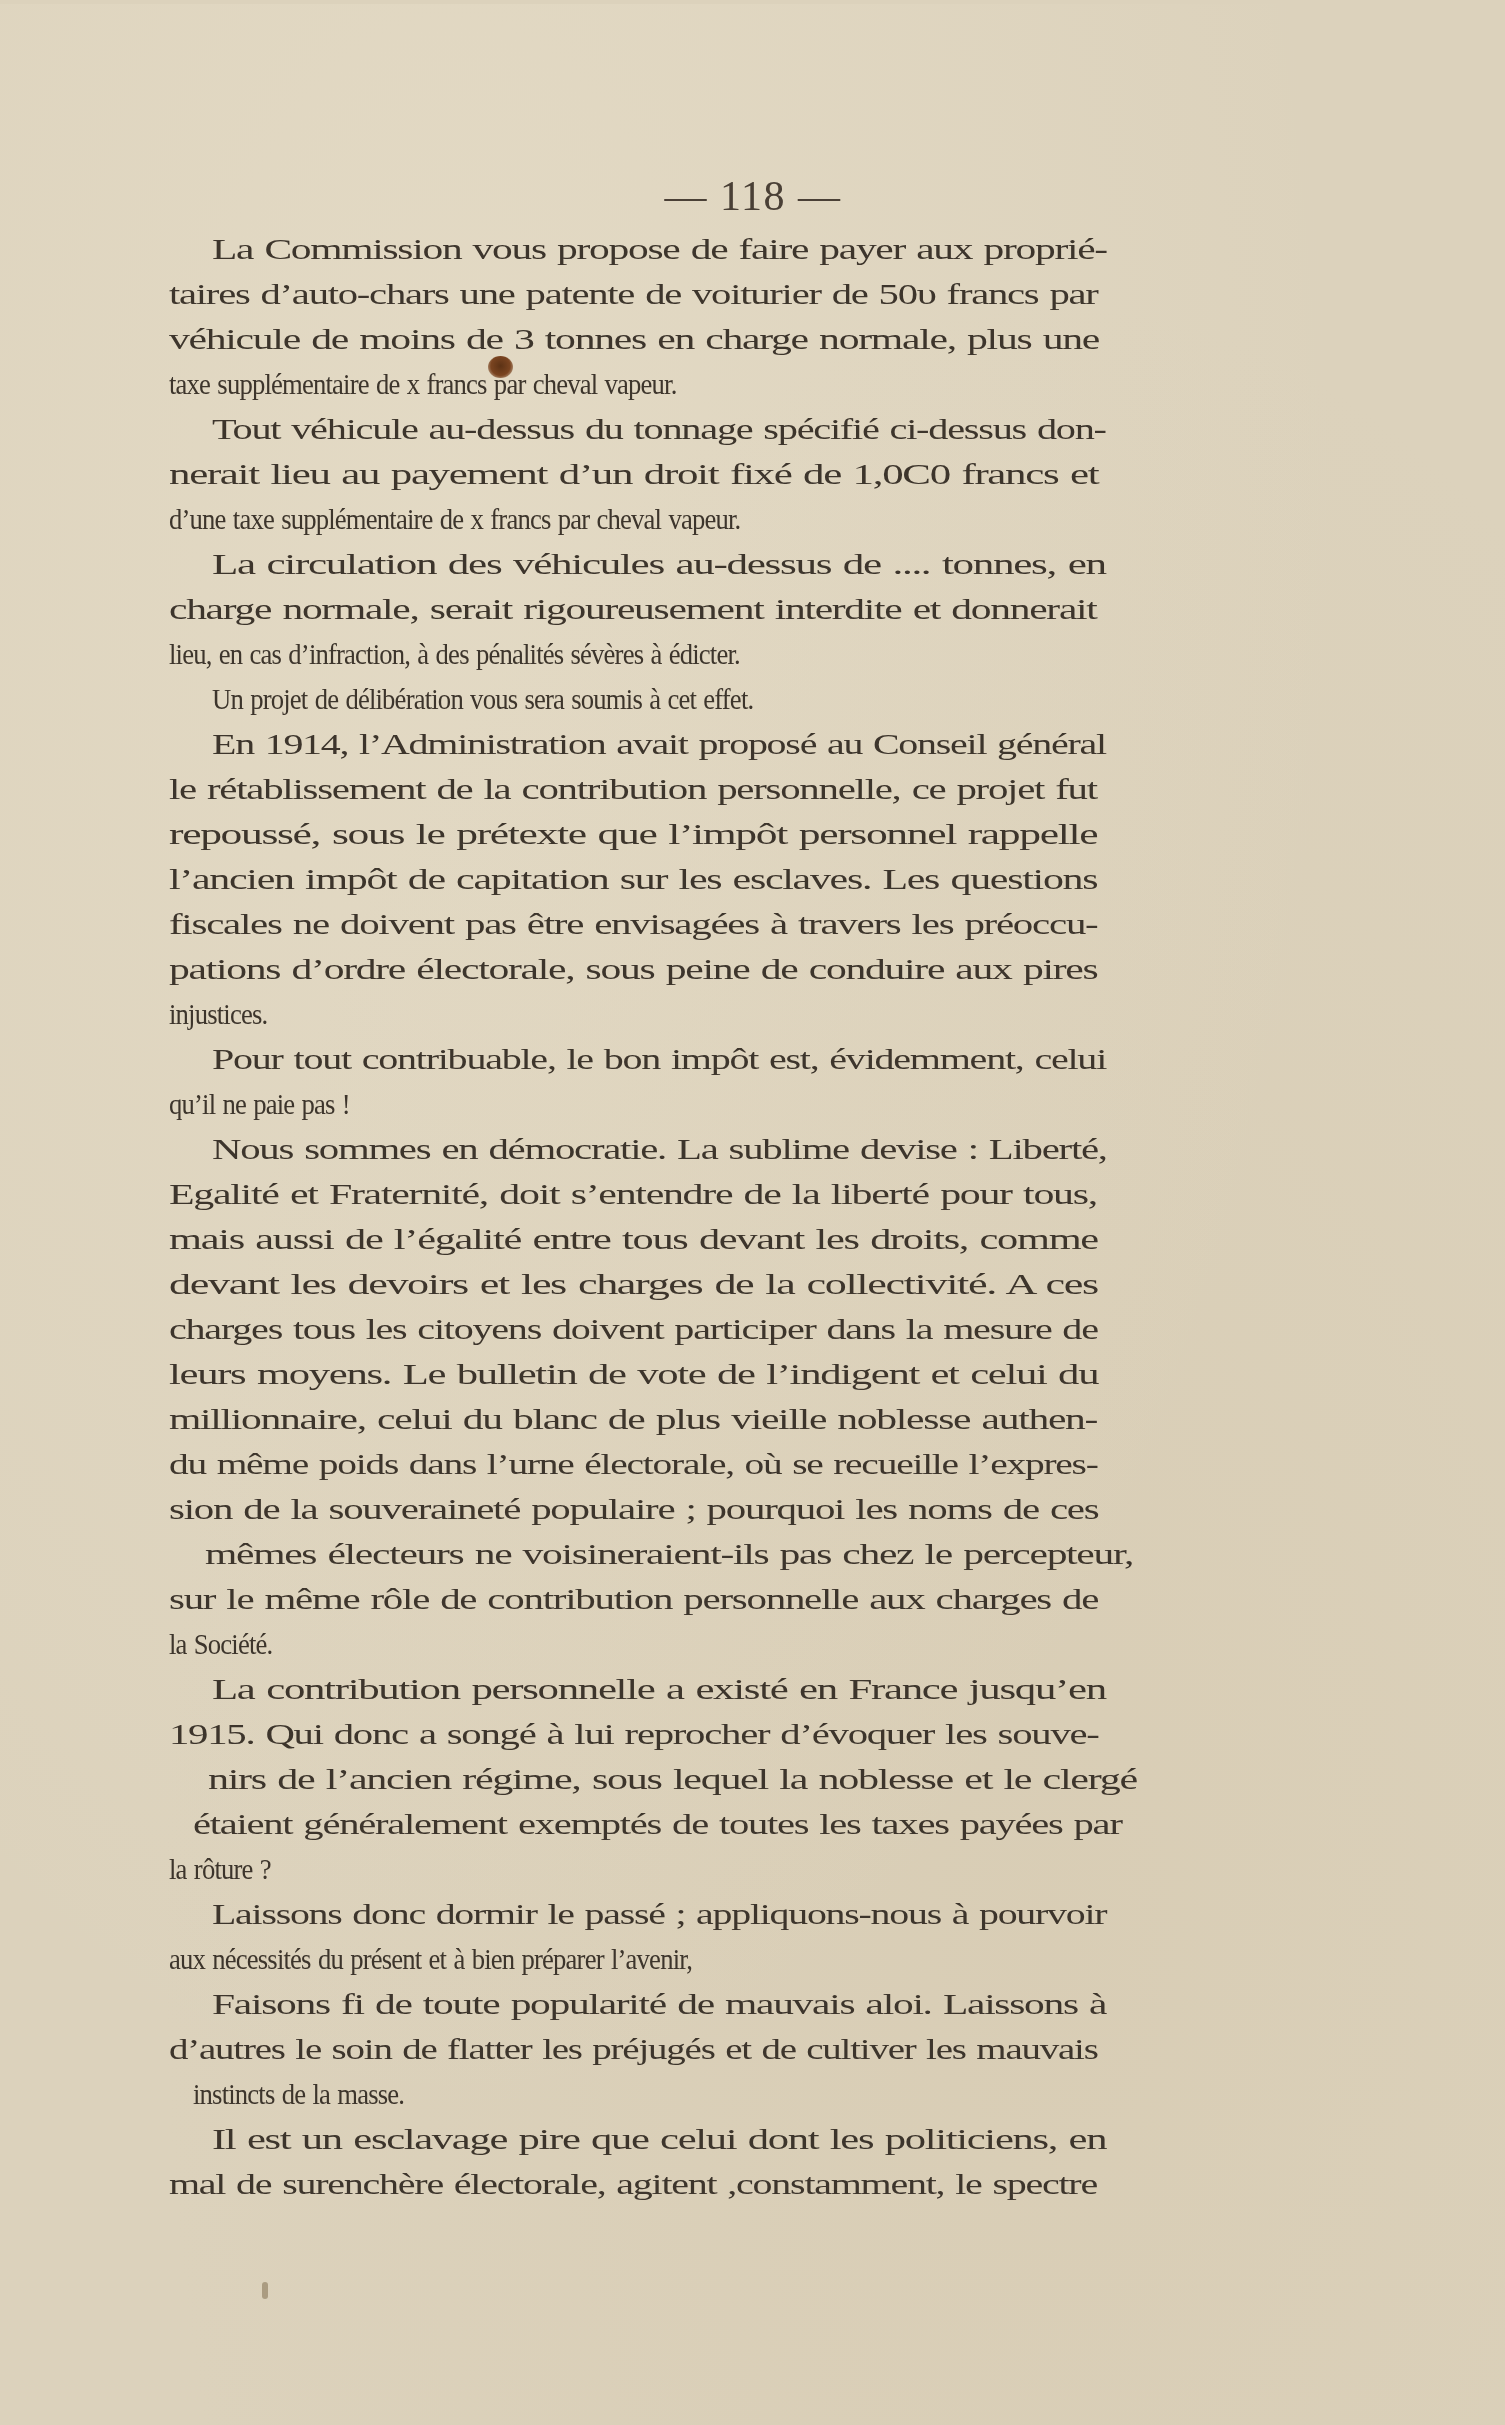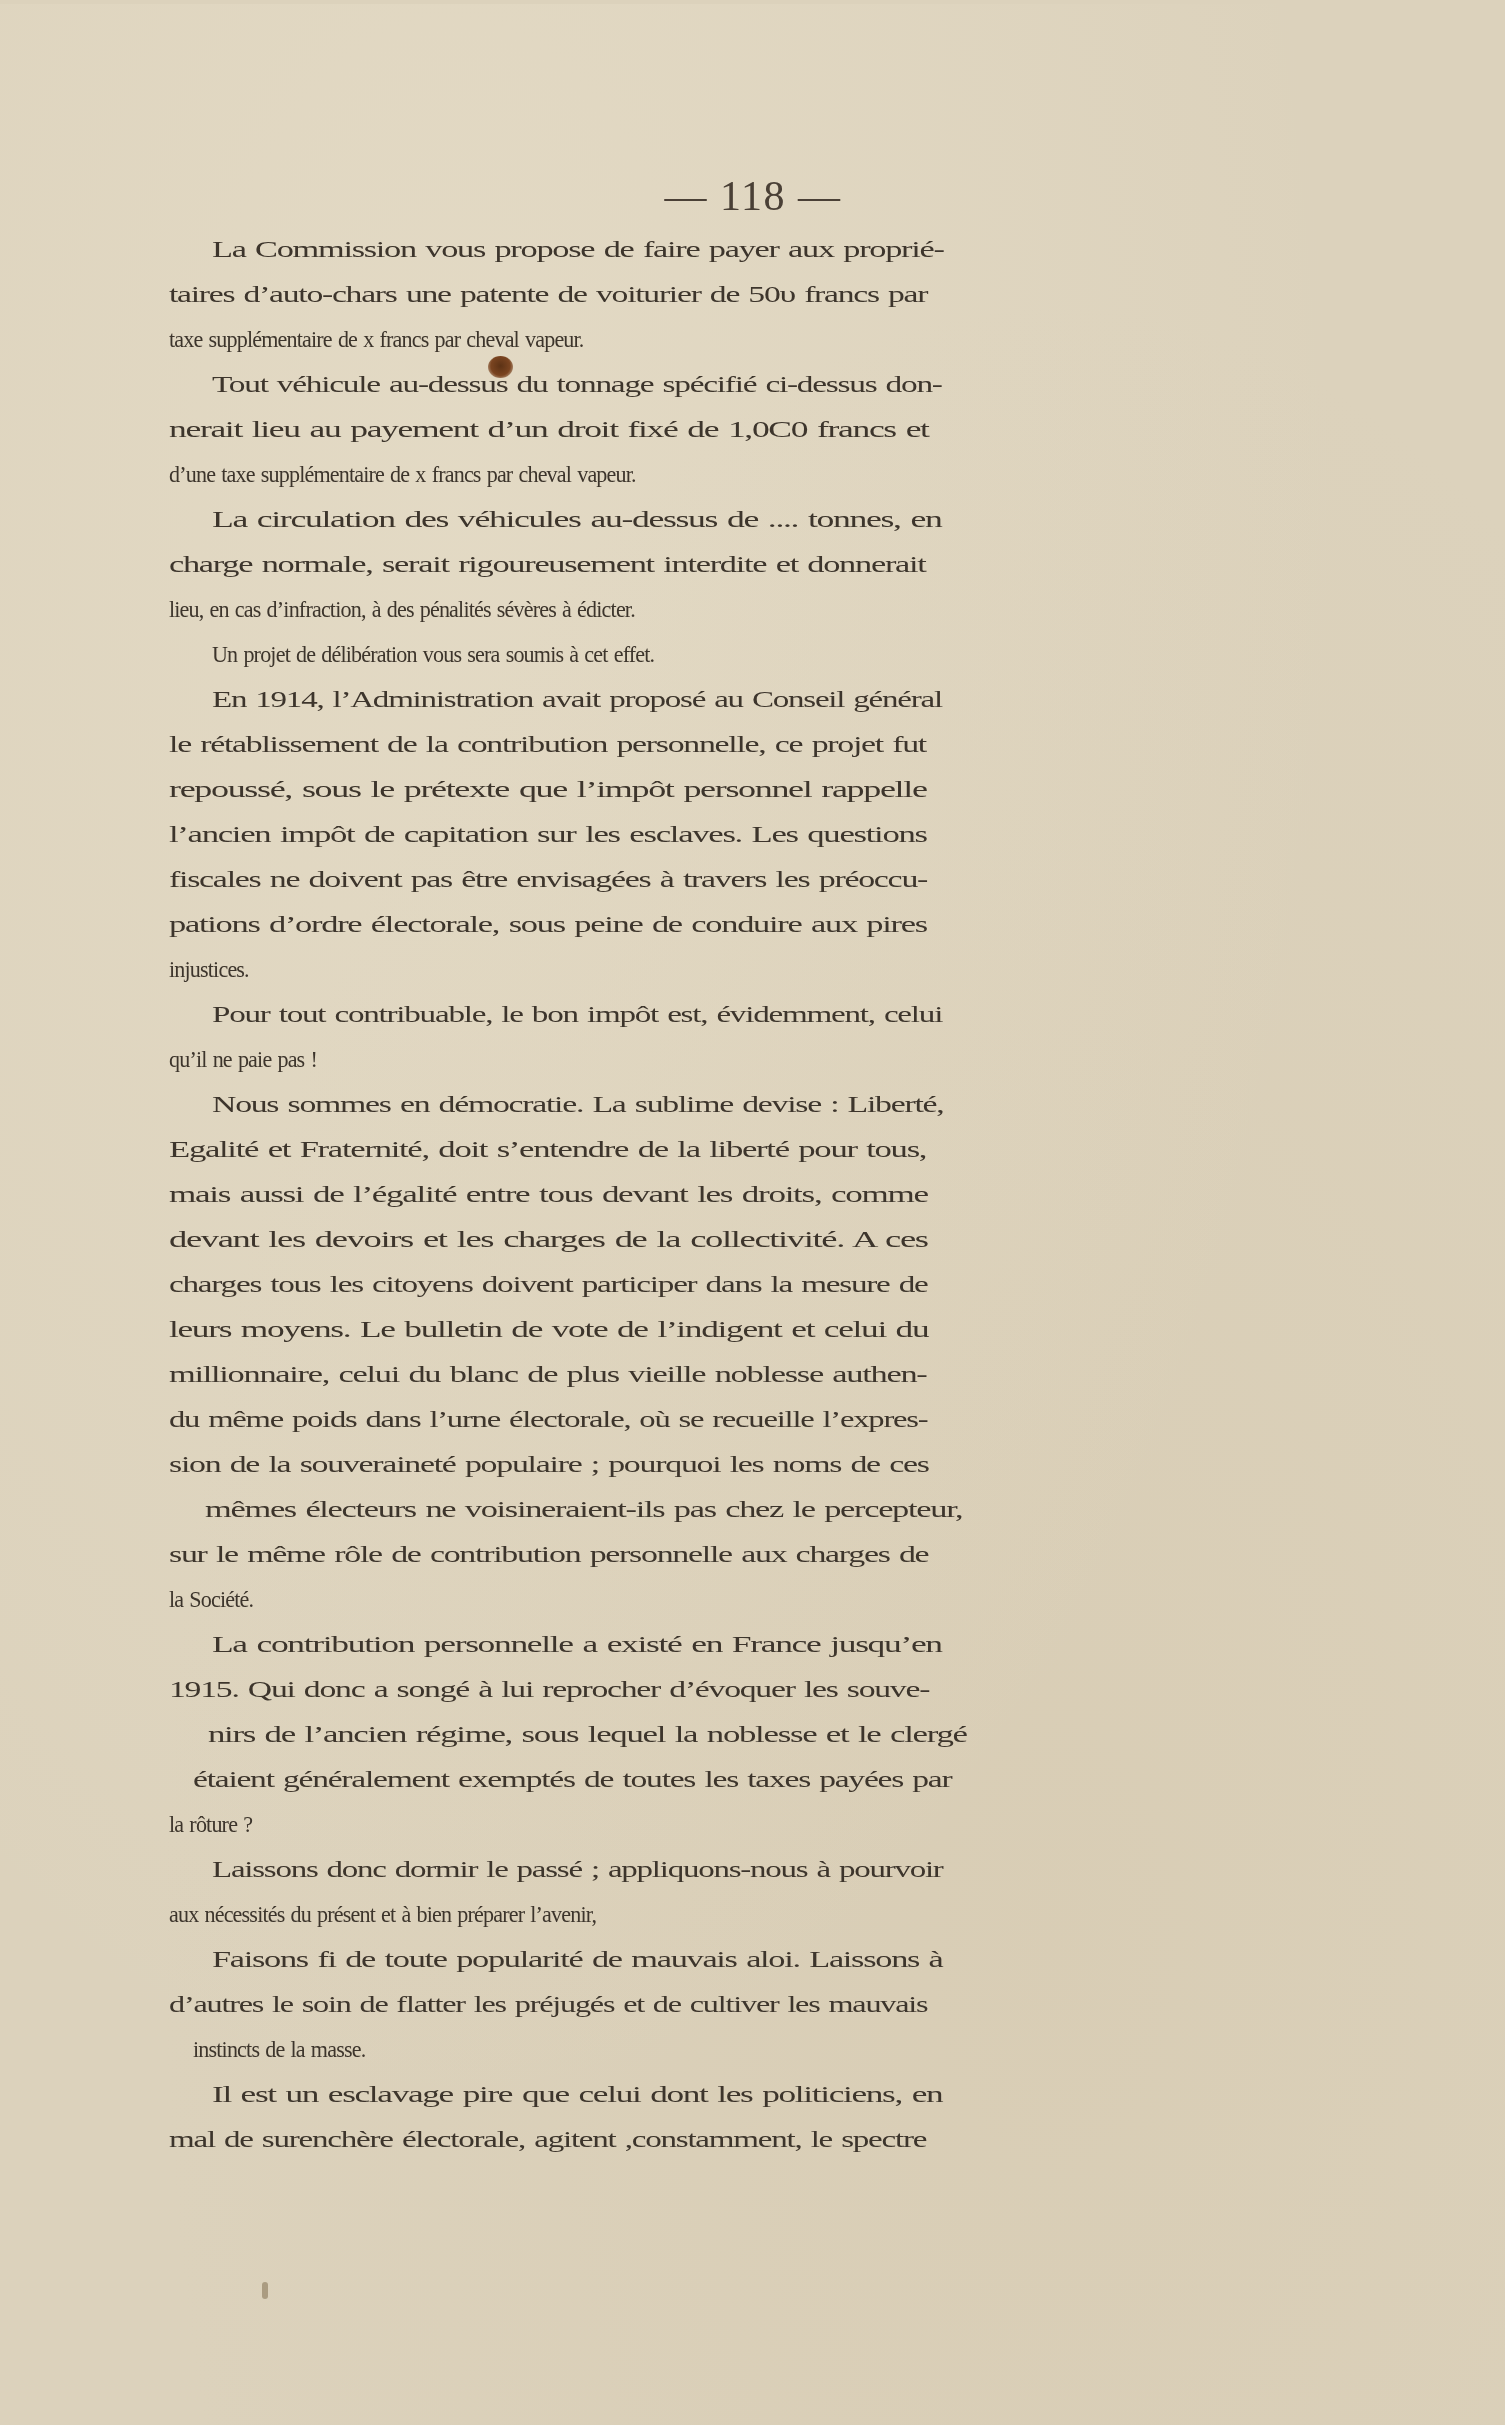--- a/index.html
+++ b/index.html
@@ -38,21 +38,21 @@
   .text-block {
     position: absolute;
     left: 169px;
     top: 223px;
     width: 1164px;
   }
   .line {
     display: block;
     height: 45px;
     line-height: 45px;
-    font-size: 24px;
+    font-size: 29px;
     white-space: nowrap;
     text-align: justify;
     text-align-last: justify;
     letter-spacing: -0.9px;
     word-spacing: 1.5px;
     color: #3d352c;
   }
   .line.last {
     text-align-last: left;
   }
@@ -80,20 +80,21 @@
   }
 </style>
 </head>
 <body>
 
 <div class="page">
   <div class="page-number">— 118 —</div>
   <div class="text-block" id="text-block">
       <div class="line indent" style="display: block; text-align-last: left; width: 1164px; box-sizing: border-box;"><span style="display: inline-block; transform-origin: left center; transform: scaleX(1.4309); white-space: nowrap;">La Commission vous propose de faire payer aux proprié-</span></div>
       <div class="line" style="display: block; text-align-last: left; width: 1164px; box-sizing: border-box;"><span style="display: inline-block; transform-origin: left center; transform: scaleX(1.4024); white-space: nowrap;">taires d’auto-chars une patente de voiturier de 50υ francs par</span></div>
+      <div class="line" style="display: block; text-align-last: left; width: 1164px; box-sizing: border-box;"><span style="display: inline-block; transform-origin: left center; transform: scaleX(1.4376); white-space: nowrap;">véhicule de moins de 3 tonnes en charge normale, plus une</span></div>
       <div class="line last" style="display: block; text-align-last: left; width: 1164px; box-sizing: border-box;"><span style="display: inline-block; transform-origin: left center; transform: scaleX(0.92); white-space: nowrap;">taxe supplémentaire de x francs par cheval vapeur.</span></div>
       <div class="line indent" style="display: block; text-align-last: left; width: 1164px; box-sizing: border-box;"><span style="display: inline-block; transform-origin: left center; transform: scaleX(1.3895); white-space: nowrap;">Tout véhicule au-dessus du tonnage spécifié ci-dessus don-</span></div>
       <div class="line" style="display: block; text-align-last: left; width: 1164px; box-sizing: border-box;"><span style="display: inline-block; transform-origin: left center; transform: scaleX(1.4819); white-space: nowrap;">nerait lieu au payement d’un droit fixé de 1,0C0 francs et</span></div>
       <div class="line last" style="display: block; text-align-last: left; width: 1164px; box-sizing: border-box; text-decoration: underline;"><span style="display: inline-block; transform-origin: left center; transform: scaleX(0.92); white-space: nowrap;">d’une taxe supplémentaire de x francs par cheval vapeur.</span></div>
       <div class="line indent" style="display: block; text-align-last: left; width: 1164px; box-sizing: border-box;"><span style="display: inline-block; transform-origin: left center; transform: scaleX(1.4872); white-space: nowrap;">La circulation des véhicules au-dessus de .... tonnes, en</span></div>
       <div class="line" style="display: block; text-align-last: left; width: 1164px; box-sizing: border-box;"><span style="display: inline-block; transform-origin: left center; transform: scaleX(1.4319); white-space: nowrap;">charge normale, serait rigoureusement interdite et donnerait</span></div>
       <div class="line last" style="display: block; text-align-last: left; width: 1164px; box-sizing: border-box;"><span style="display: inline-block; transform-origin: left center; transform: scaleX(0.92); white-space: nowrap;">lieu, en cas d’infraction, à des pénalités sévères à édicter.</span></div>
       <div class="line indent last" style="display: block; text-align-last: left; width: 1164px; box-sizing: border-box;"><span style="display: inline-block; transform-origin: left center; transform: scaleX(0.92); white-space: nowrap;">Un projet de délibération vous sera soumis à cet effet.</span></div>
       <div class="line indent" style="display: block; text-align-last: left; width: 1164px; box-sizing: border-box;"><span style="display: inline-block; transform-origin: left center; transform: scaleX(1.3766); white-space: nowrap;">En 1914, l’Administration avait proposé au Conseil général</span></div>
       <div class="line" style="display: block; text-align-last: left; width: 1164px; box-sizing: border-box;"><span style="display: inline-block; transform-origin: left center; transform: scaleX(1.4094); white-space: nowrap;">le rétablissement de la contribution personnelle, ce projet fut</span></div>

